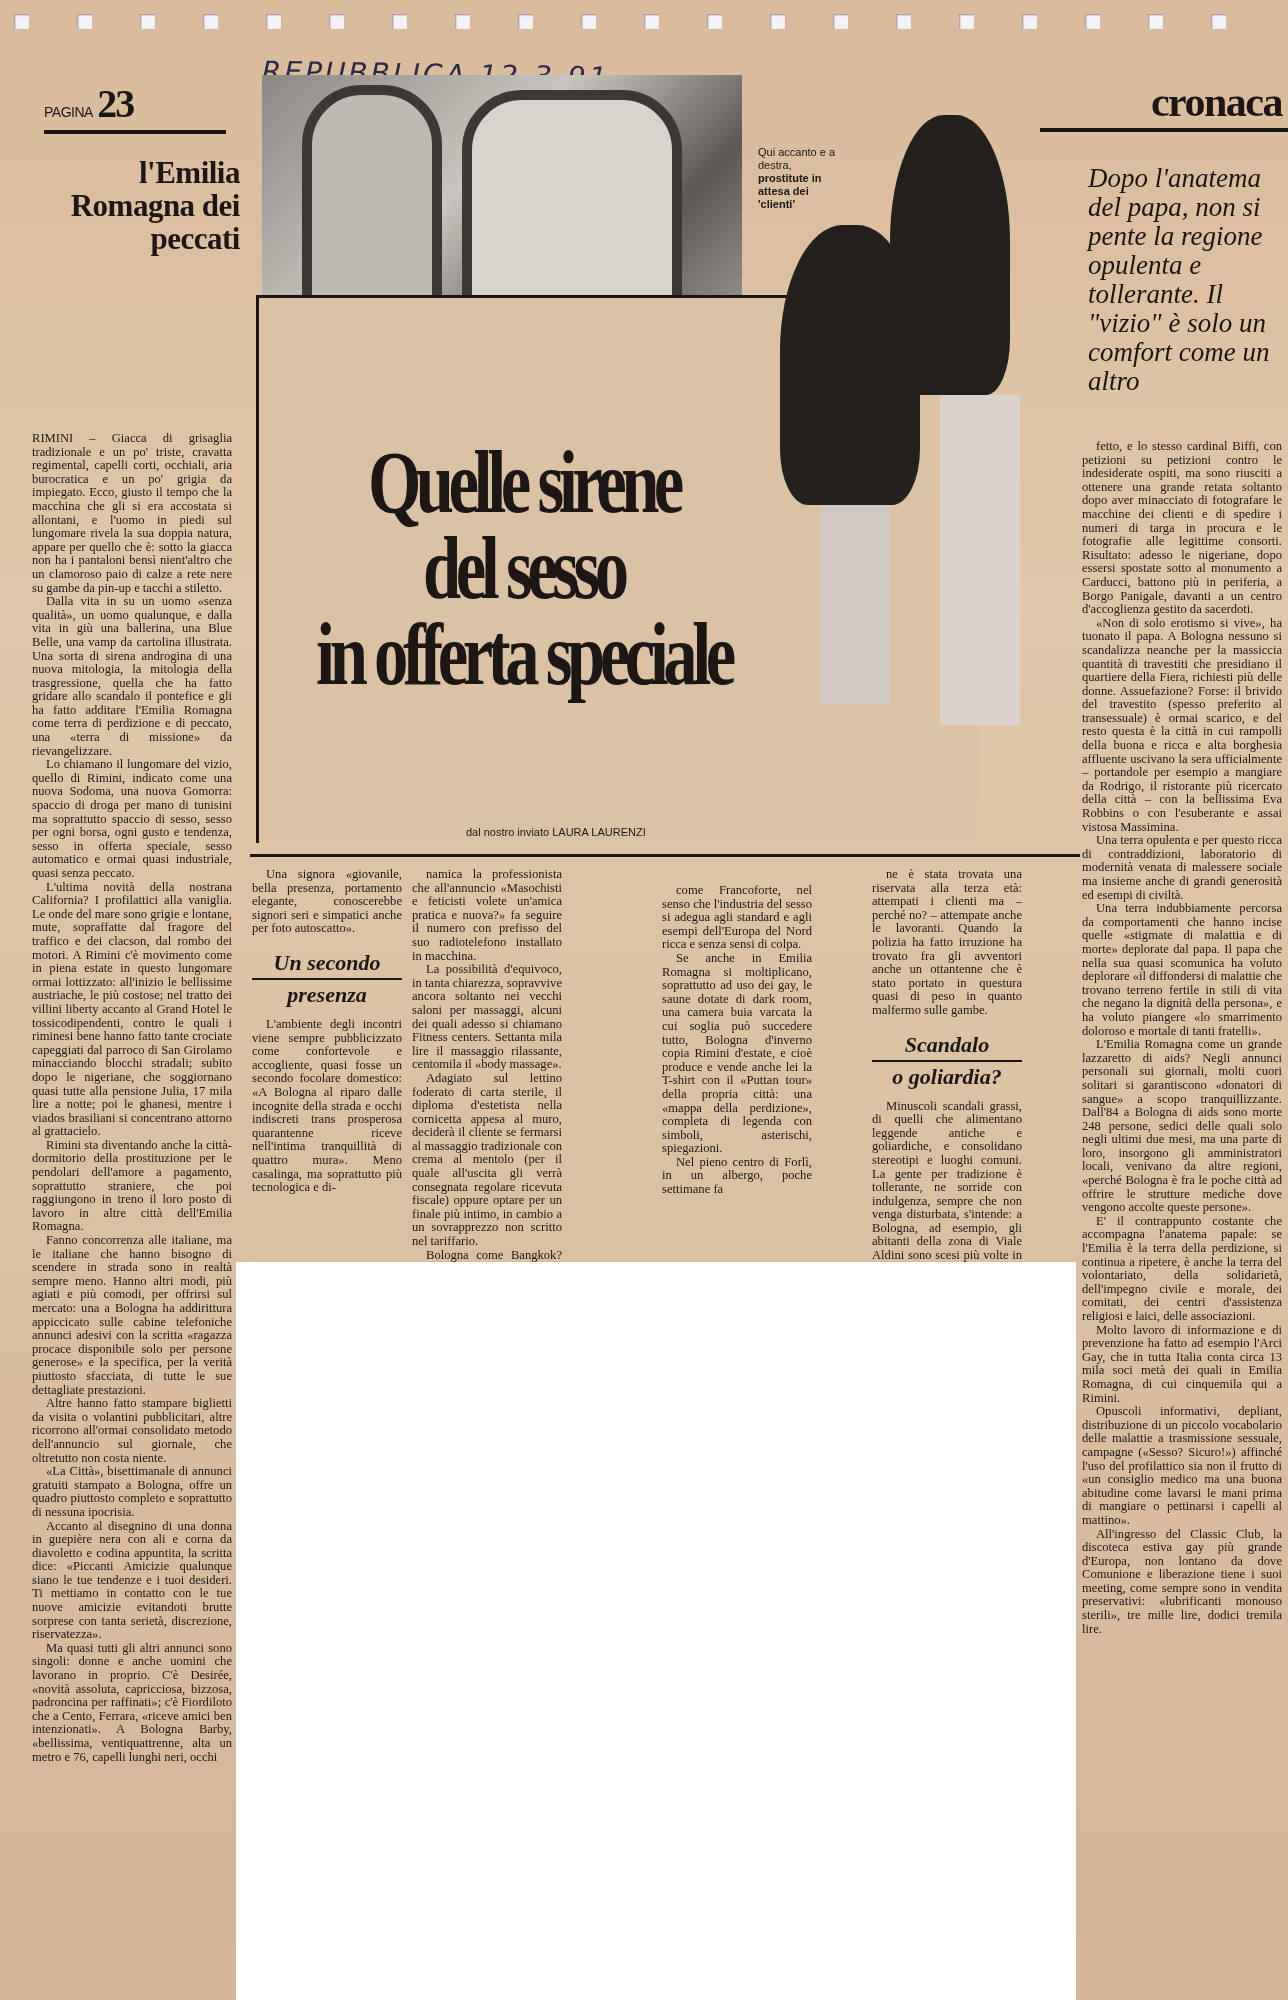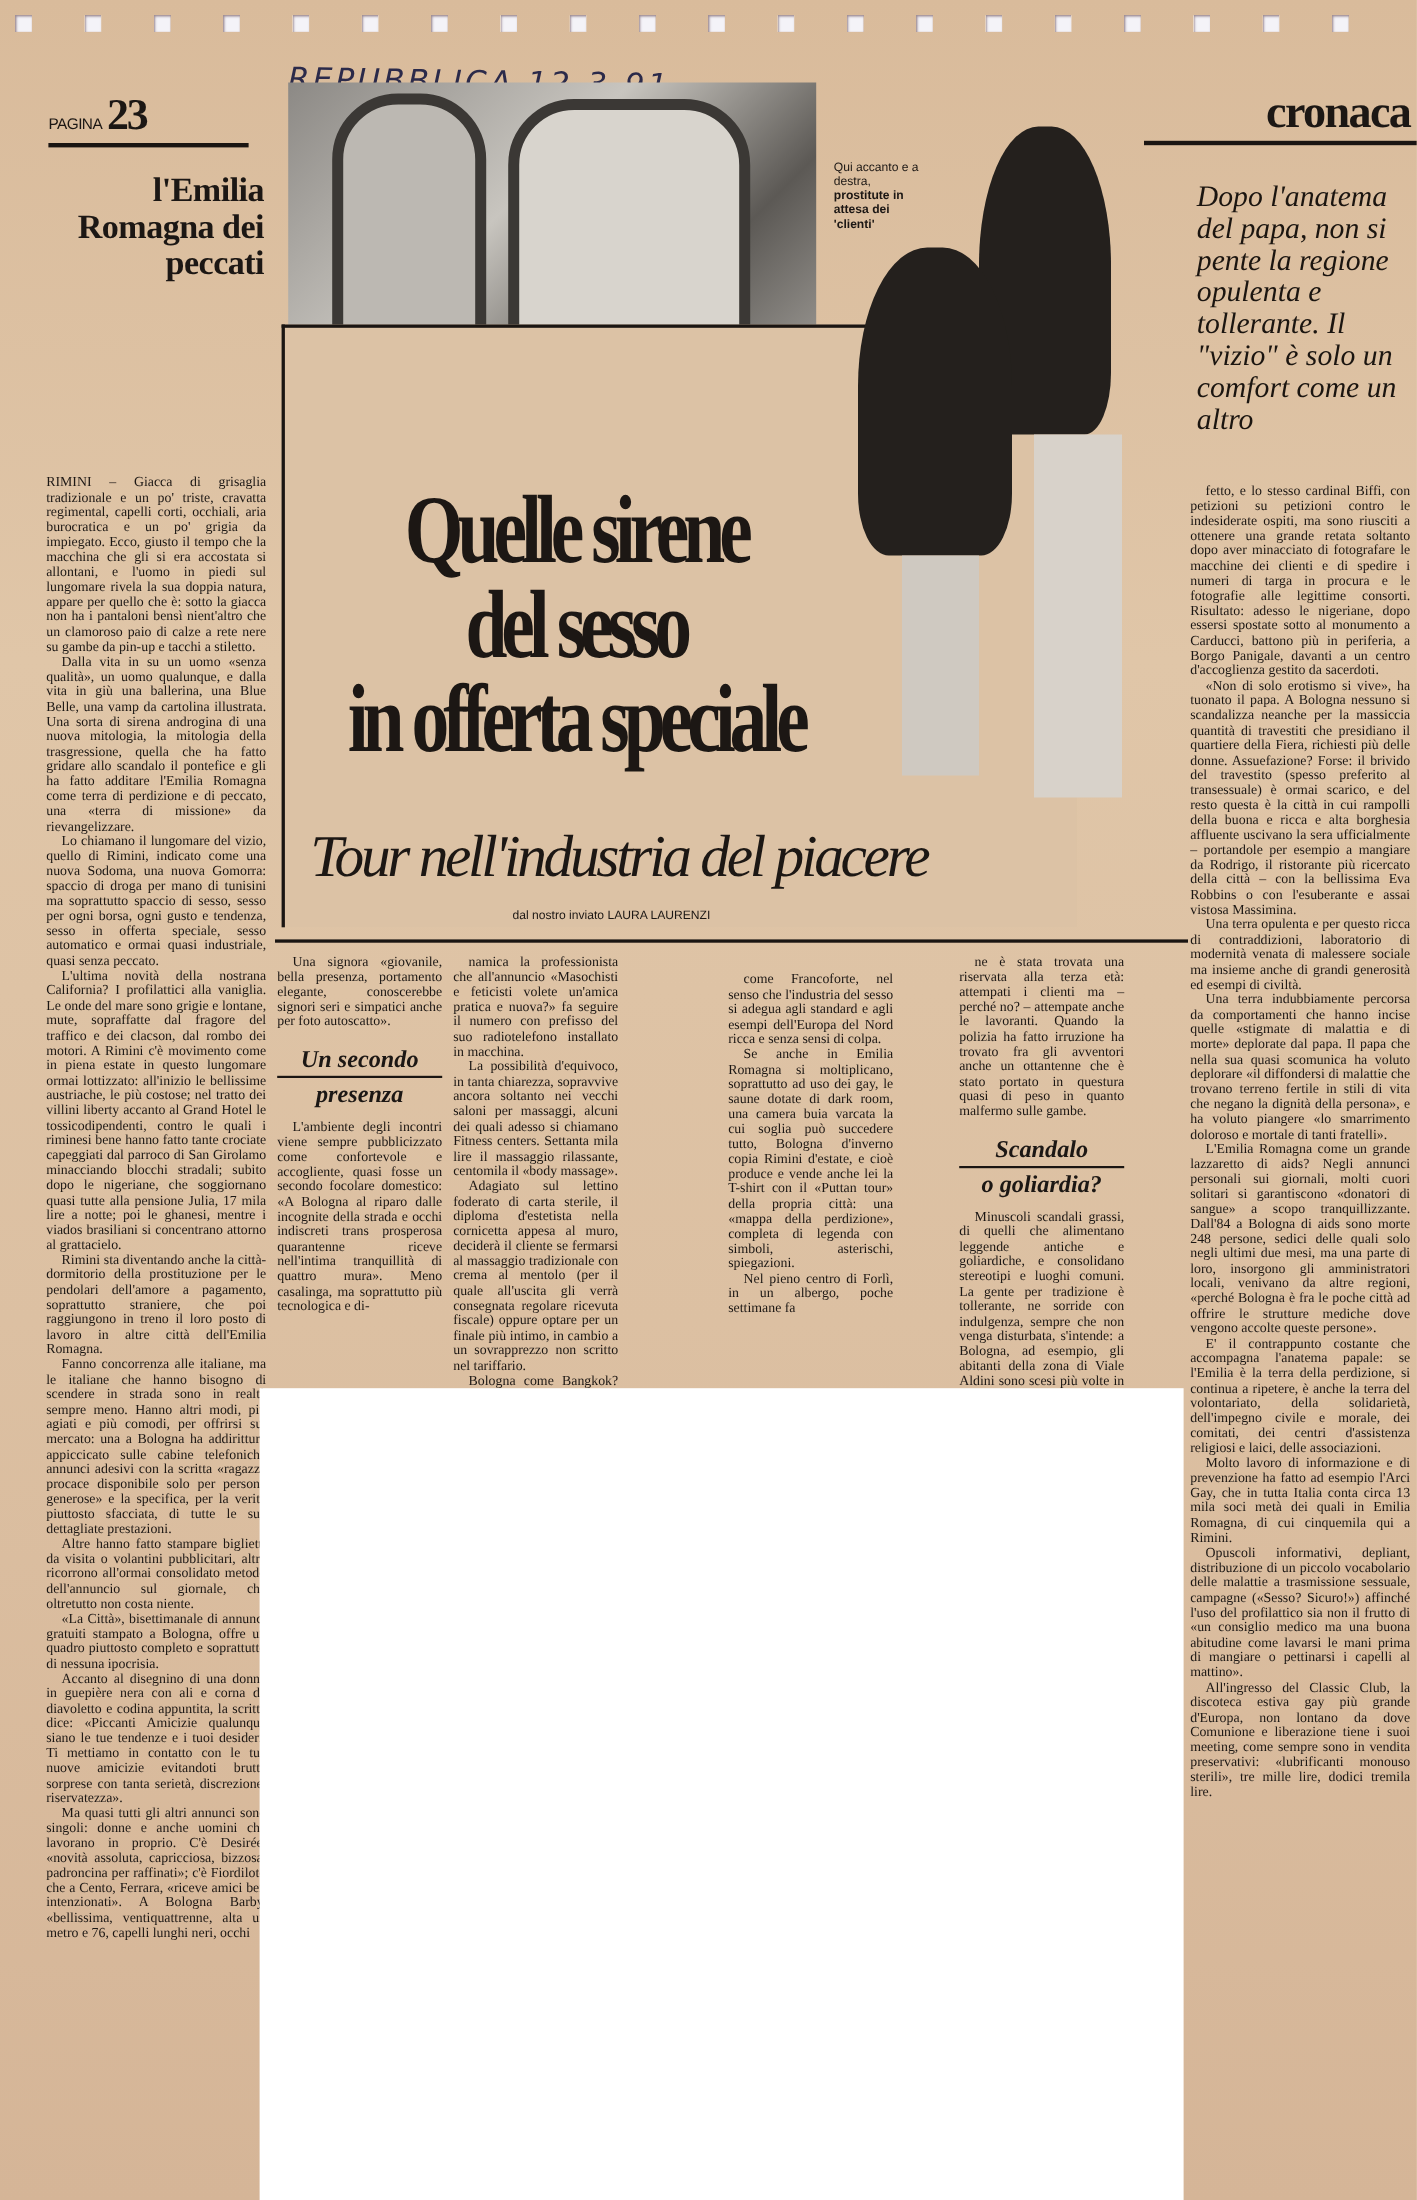--- a/index.html
+++ b/index.html
@@ -23,21 +23,21 @@
   .woman{position:absolute;background:#24201d;border-radius:45% 45% 20% 20%;}
   .caption{position:absolute;left:758px;top:146px;width:90px;font-family:"Liberation Sans",sans-serif;font-size:11px;line-height:13px;}
   .caption b{font-weight:bold;}
   .headline-box{position:absolute;left:256px;top:295px;width:720px;height:545px;border-left:3px solid #1a1512;border-top:3px solid #1a1512;background:#dcc2a5;}
   .headline{position:absolute;left:266px;top:440px;width:520px;font-family:"Liberation Serif",serif;font-weight:bold;font-size:88px;line-height:86px;text-align:center;letter-spacing:-7px;transform:scaleX(0.78);transform-origin:left top;width:660px;}
   .subhead{position:absolute;left:282px;top:747px;font-style:italic;font-size:54px;letter-spacing:-3px;}
   .byline{position:absolute;left:466px;top:826px;font-family:"Liberation Sans",sans-serif;font-size:11px;}
   .col{position:absolute;font-size:12.6px;line-height:13.6px;text-align:justify;hyphens:auto;}
   .col p{margin:0;text-indent:14px;}
   .col p.first{text-indent:0;}
-  .col-left{left:42px;top:432px;width:200px;font-family:Liberation Serif, serif;}
+  .col-left{left:32px;top:432px;width:200px;font-family:Liberation Serif, serif;}
   .col-right{left:1082px;top:440px;width:200px;}
   .mid{top:868px;width:150px;}
   .m1{left:252px;} .m2{left:412px;} .m3{left:572px;} .m4{left:872px;width:150px;}
   .subh{text-align:center;font-style:italic;font-weight:bold;font-size:22px;line-height:26px;margin:14px 0 10px;}
   .subh .l1{display:block;border-bottom:2px solid #1a1512;padding-bottom:2px;margin-bottom:2px;}
   .blank{position:absolute;left:236px;top:1262px;width:840px;height:738px;background:#ffffff;}
   .hrule{position:absolute;left:250px;top:854px;width:830px;height:3px;background:#1a1512;}
 </style>
 </head>
 <body>
@@ -99,21 +99,20 @@
   <div class="caption">
     <span>Qui accanto e a destra,</span><br>
     <b>prostitute in attesa dei 'clienti'</b>
   </div>
 
   <div class="headline">
     <div>Quelle sirene</div>
     <div>del sesso</div>
     <div>in offerta speciale</div>
   </div>
-  <div class="subhead">Tour nell'industria del piacere</div>
   <div class="byline">dal nostro inviato LAURA LAURENZI</div>
   <div class="hrule"></div>
 
   <div class="col col-left">
       <p class="first">RIMINI – Giacca di grisaglia tradizionale e un po' triste, cravatta regimental, capelli corti, occhiali, aria burocratica e un po' grigia da impiegato. Ecco, giusto il tempo che la macchina che gli si era accostata si allontani, e l'uomo in piedi sul lungomare rivela la sua doppia natura, appare per quello che è: sotto la giacca non ha i pantaloni bensì nient'altro che un clamoroso paio di calze a rete nere su gambe da pin-up e tacchi a stiletto.</p>
       <p>Dalla vita in su un uomo «senza qualità», un uomo qualunque, e dalla vita in giù una ballerina, una Blue Belle, una vamp da cartolina illustrata. Una sorta di sirena androgina di una nuova mitologia, la mitologia della trasgressione, quella che ha fatto gridare allo scandalo il pontefice e gli ha fatto additare l'Emilia Romagna come terra di perdizione e di peccato, una «terra di missione» da rievangelizzare.</p>
       <p>Lo chiamano il lungomare del vizio, quello di Rimini, indicato come una nuova Sodoma, una nuova Gomorra: spaccio di droga per mano di tunisini ma soprattutto spaccio di sesso, sesso per ogni borsa, ogni gusto e tendenza, sesso in offerta speciale, sesso automatico e ormai quasi industriale, quasi senza peccato.</p>
       <p>L'ultima novità della nostrana California? I profilattici alla vaniglia. Le onde del mare sono grigie e lontane, mute, sopraffatte dal fragore del traffico e dei clacson, dal rombo dei motori. A Rimini c'è movimento come in piena estate in questo lungomare ormai lottizzato: all'inizio le bellissime austriache, le più costose; nel tratto dei villini liberty accanto al Grand Hotel le tossicodipendenti, contro le quali i riminesi bene hanno fatto tante crociate capeggiati dal parroco di San Girolamo minacciando blocchi stradali; subito dopo le nigeriane, che soggiornano quasi tutte alla pensione Julia, 17 mila lire a notte; poi le ghanesi, mentre i viados brasiliani si concentrano attorno al grattacielo.</p>
       <p>Rimini sta diventando anche la città-dormitorio della prostituzione per le pendolari dell'amore a pagamento, soprattutto straniere, che poi raggiungono in treno il loro posto di lavoro in altre città dell'Emilia Romagna.</p>
       <p>Fanno concorrenza alle italiane, ma le italiane che hanno bisogno di scendere in strada sono in realtà sempre meno. Hanno altri modi, più agiati e più comodi, per offrirsi sul mercato: una a Bologna ha addirittura appiccicato sulle cabine telefoniche annunci adesivi con la scritta «ragazza procace disponibile solo per persone generose» e la specifica, per la verità piuttosto sfacciata, di tutte le sue dettagliate prestazioni.</p>

